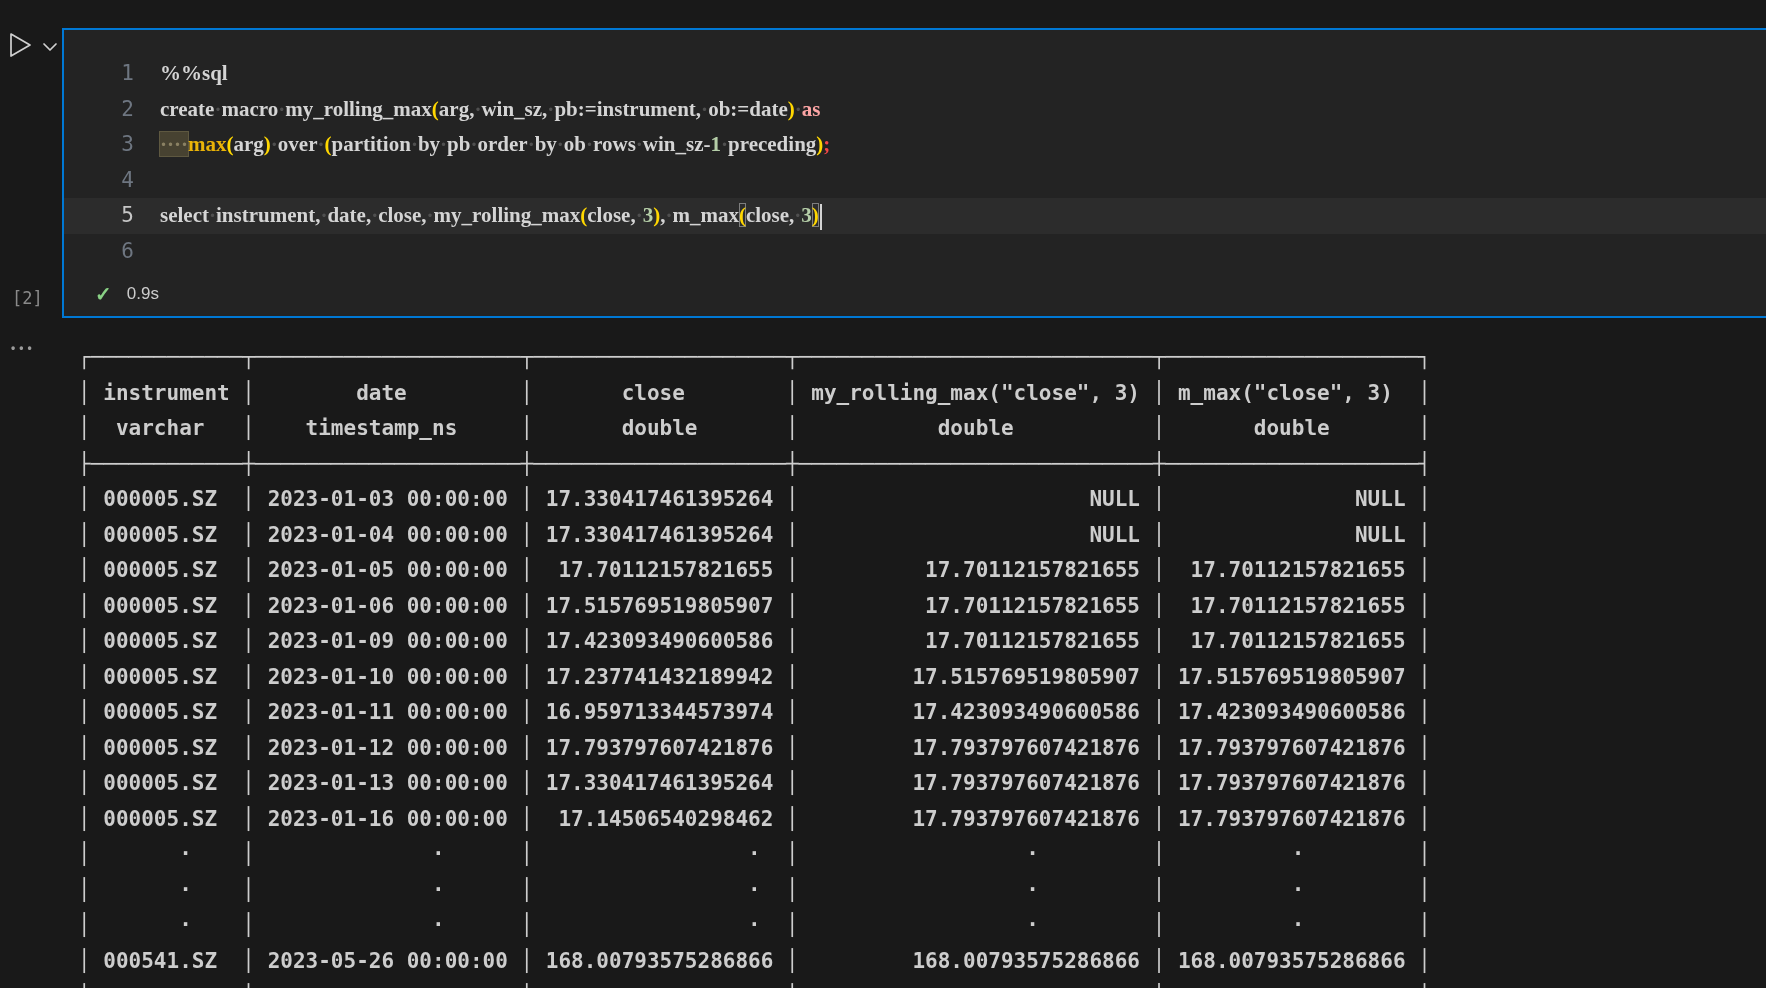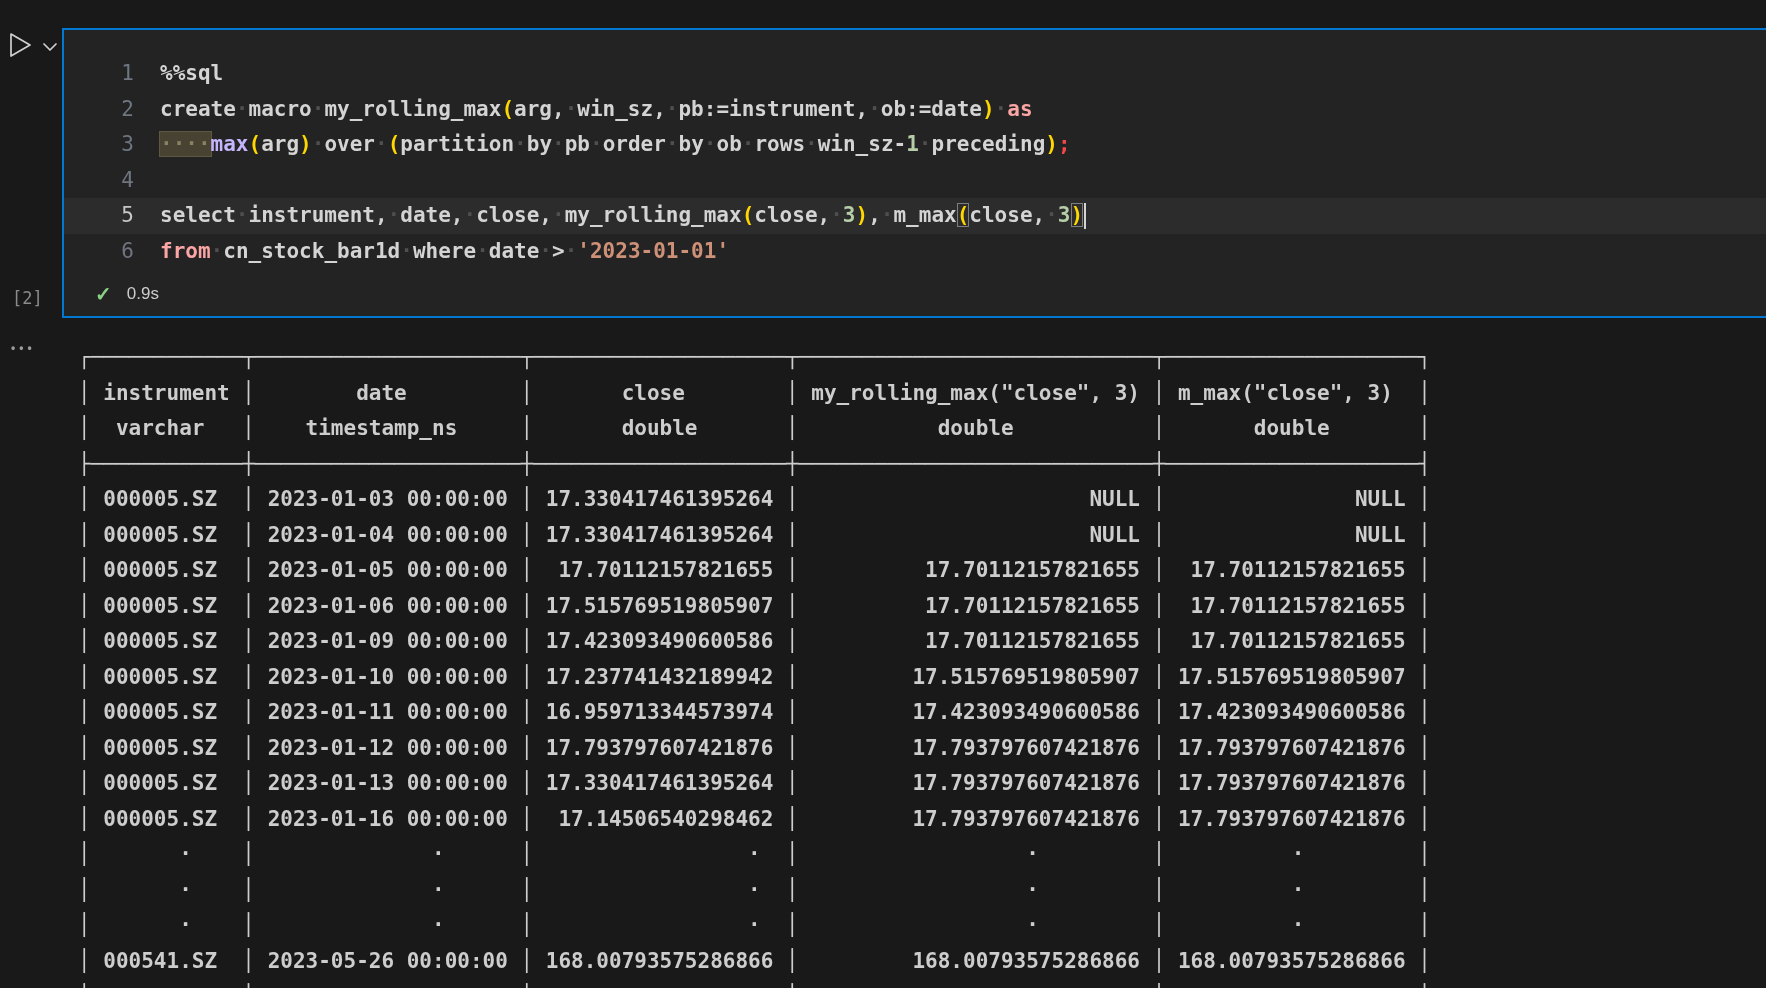--- a/index.html
+++ b/index.html
@@ -19,24 +19,24 @@
     background:#232323; border:2px solid #0078d4;
   }
   .code {
     position:absolute; left:0; right:0; top:26px;
     font:bold 21px/35.5px "DejaVu Sans Mono","Liberation Mono",monospace;
   }
   .code-line { display:flex; height:35.5px; }
   .code-line.current { background:rgba(255,255,255,0.045); }
   .gutter { flex:0 0 70px; text-align:right; color:#6e7681; font-weight:400; }
   .code-line.current .gutter { color:#c6c6c6; }
-  .code-text { padding-left:26px; white-space:pre; }
+  .code-text { padding-left:26px; white-space:pre;font-family:Liberation Serif, serif; }
   .tok-d { color:#d4d4d4; }
   .tok-k { color:#fca5a5; }
-  .tok-f { color:#c4b5fd; }
+  .tok-f { color:#eab308; }
   .tok-y { color:#ffd700; }
   .tok-m { color:#ffd700; box-shadow:inset 0 0 0 1px #7e7e7e; }
   .tok-n { color:#b5cea8; }
   .tok-s { color:#ce9178; }
   .tok-e { color:#f44747; }
   .tok-w { color:#4f4f4f; }
   .tok-i { color:#8a8163; background:#474231; box-shadow:0 0 0 1px #5e5840; }
   .caret { display:inline-block; width:2px; height:26px; background:#d4d4d4; vertical-align:middle; margin-left:1px; }
   
   .cell-status { position:absolute; left:31px; top:252px; display:flex; align-items:center; gap:15px; }
@@ -92,21 +92,20 @@
         <div class="code-line">
           <span class="gutter">4</span>
           <span class="code-text"></span>
         </div>
         <div class="code-line current">
           <span class="gutter">5</span>
           <span class="code-text"><span class="tok-d">select</span><span class="tok-w">·</span><span class="tok-d">instrument,</span><span class="tok-w">·</span><span class="tok-d">date,</span><span class="tok-w">·</span><span class="tok-d">close,</span><span class="tok-w">·</span><span class="tok-d">my_rolling_max</span><span class="tok-y">(</span><span class="tok-d">close,</span><span class="tok-w">·</span><span class="tok-n">3</span><span class="tok-y">)</span><span class="tok-d">,</span><span class="tok-w">·</span><span class="tok-d">m_max</span><span class="tok-m">(</span><span class="tok-d">close,</span><span class="tok-w">·</span><span class="tok-n">3</span><span class="tok-m">)</span><span class="caret"></span></span>
         </div>
         <div class="code-line">
           <span class="gutter">6</span>
-          <span class="code-text"><span class="tok-k">from</span><span class="tok-w">·</span><span class="tok-d">cn_stock_bar1d</span><span class="tok-w">·</span><span class="tok-d">where</span><span class="tok-w">·</span><span class="tok-d">date</span><span class="tok-w">·</span><span class="tok-d">&gt;</span><span class="tok-w">·</span><span class="tok-s">'2023-01-01'</span></span>
         </div>
       </div>
     <div class="cell-status">
       <span class="check">✓</span>
       <span class="duration">0.9s</span>
     </div>
   </div>
 
   <div class="exec-count">[2]</div>
 

